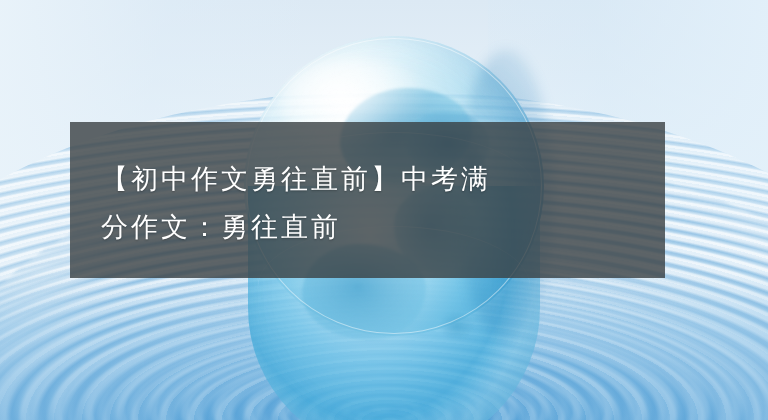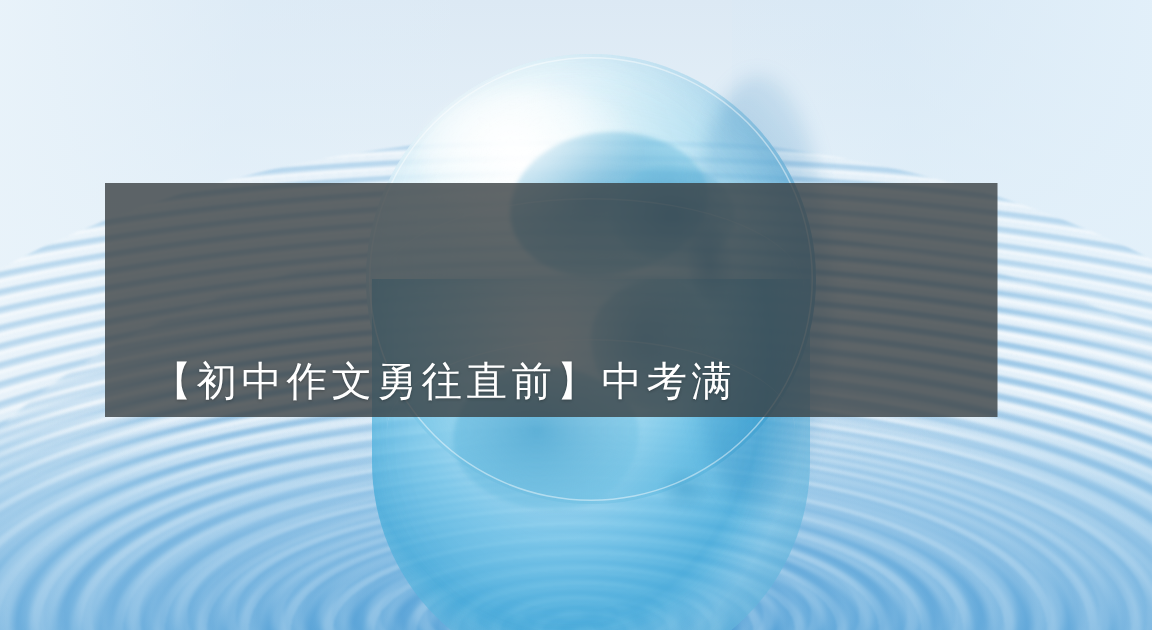--- a/index.html
+++ b/index.html
@@ -159,21 +159,21 @@
   .globe-edge-dark{
     position:absolute;left:214px;top:14px;width:96px;height:290px;
     background:radial-gradient(ellipse at 10% 50%,rgba(30,120,180,.0) 0%,rgba(30,120,180,.22) 60%,rgba(30,120,180,0) 100%);
     border-radius:50%;filter:blur(6px);
   }
 
   
   .caption-overlay{
     position:absolute;left:70px;top:122px;width:595px;height:156px;
     background:rgba(58,64,66,.80);
-    display:flex;flex-direction:column;justify-content:flex-end;
+    display:flex;flex-direction:column;justify-content:center;
   }
   .caption-line{
     color:#ffffff;
     font-size:27px;
     line-height:48px;
     letter-spacing:3px;
     padding-left:31px;
     white-space:nowrap;
     font-weight:500;
     text-shadow:0 1px 2px rgba(0,0,0,.28);
@@ -204,15 +204,16 @@
     <div class="cont c-nz"></div>
     <div class="graticule"></div>
     <div class="graticule2"></div>
     <div class="globe-edge-dark"></div>
     <div class="globe-shine"></div>
     <div class="globe-rim"></div>
   </div>
 
   <div class="caption-overlay">
     <div class="caption-line first">【初中作文勇往直前】中考满</div>
+    <div class="caption-line">分作文：勇往直前</div>
   </div>
 
 </div>
 
 </body></html>

